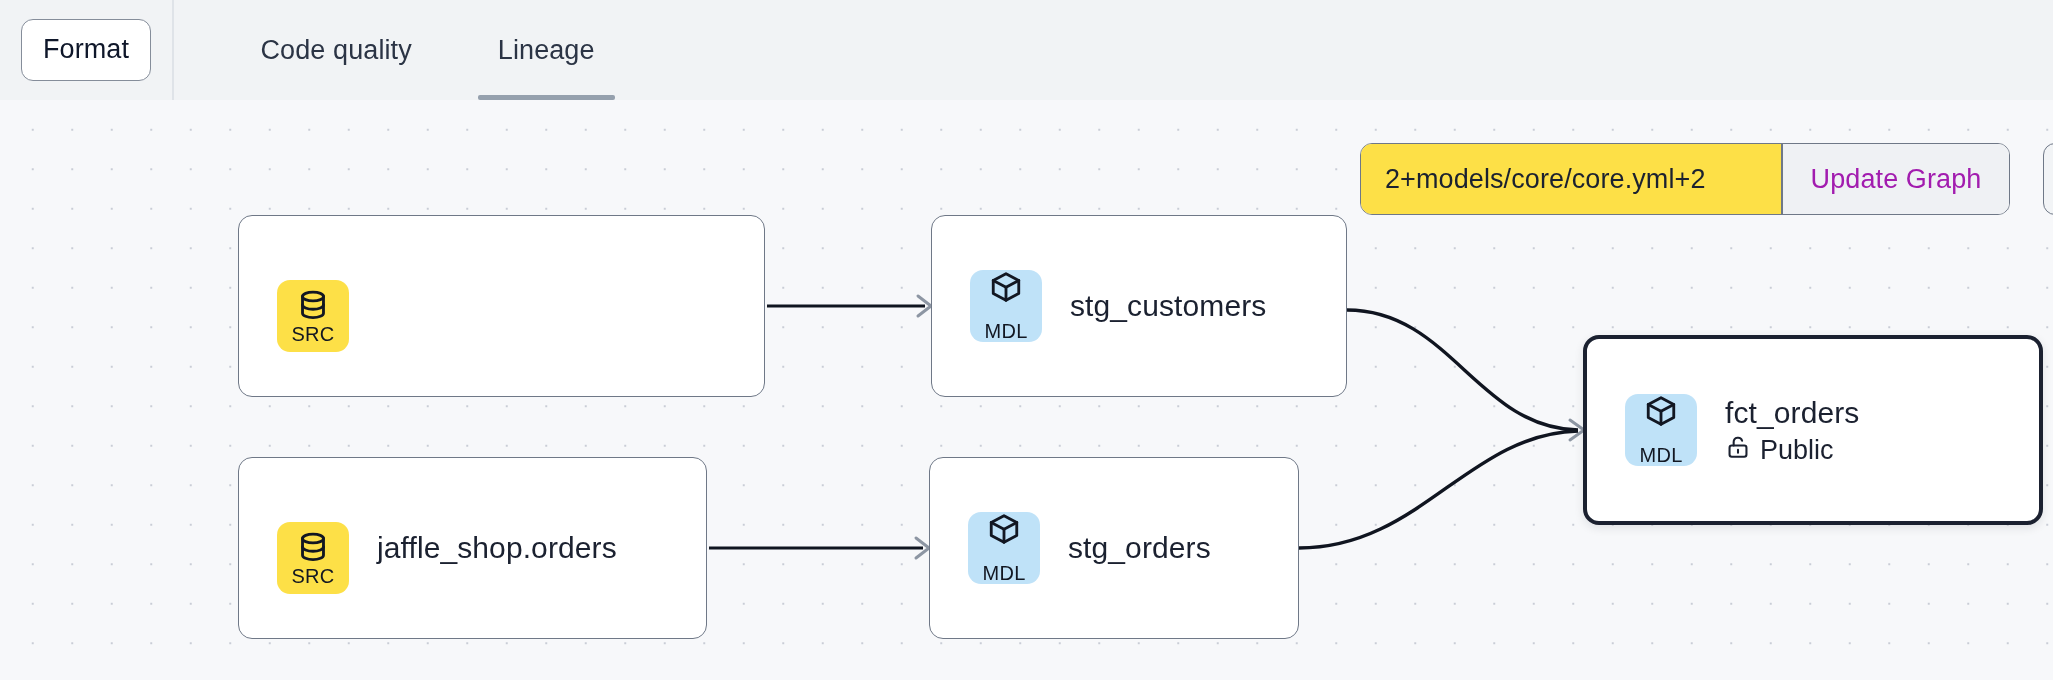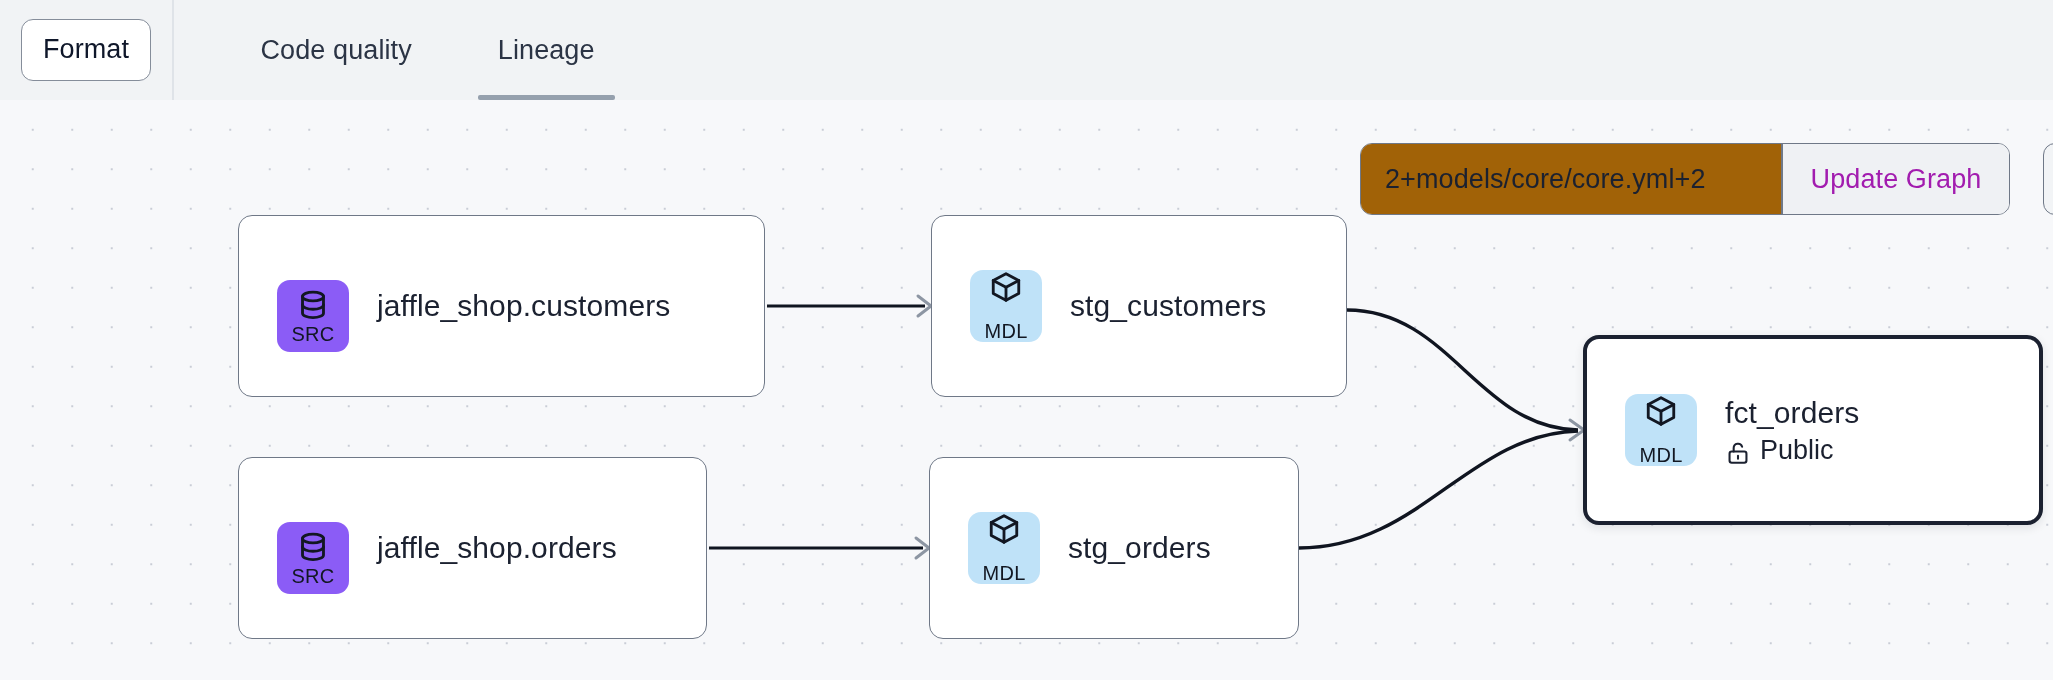--- a/index.html
+++ b/index.html
@@ -134,21 +134,21 @@
     height: 72px;
     border-radius: 13px;
     flex: none;
     display: flex;
     flex-direction: column;
     align-items: center;
     justify-content: center;
     gap: 1px;
   }
 
-  .badge.src { background: #8b5cf6; margin-top: 20px; }
+  .badge.src { background: #fde047; margin-top: 20px; }
   .badge.mdl { background: #bfe2f8; justify-content: space-between; }
 
   .badge svg { display: block; }
 
   .badge-label {
     font-size: 20px;
     color: #121722;
     letter-spacing: .3px;
     line-height: 22px;
     font-weight: 400;
@@ -165,21 +165,21 @@
   .node-title {
     font-size: 30px;
     color: #1b2130;
     white-space: nowrap;
     line-height: 38px;
     letter-spacing: .1px;
   }
 
   .node-sub {
     display: flex;
-    align-items: flex-end;
+    align-items: flex-start;
     gap: 9px;
     font-size: 27px;
     color: #1b2130;
     line-height: 32px;
     white-space: nowrap;
   }
 
   .node-sub svg { display: block; flex: none; }
 
   
@@ -190,21 +190,21 @@
     height: 72px;
     border: 1.6px solid #6f7887;
     border-radius: 12px;
     overflow: hidden;
     background: #ffffff;
   }
 
   .selector-input {
     width: 420px;
     height: 100%;
-    background: #a16207;
+    background: #fde047;
     border: none;
     outline: none;
     font-family: "Liberation Sans", sans-serif;
     font-size: 27px;
     color: #1b2130;
     padding: 0 24px;
     letter-spacing: .1px;
   }
 
   .selector-sep {
@@ -282,23 +282,20 @@
     </svg>
 
     <div class="node" style="left:238px; top:115px; width:527px; height:182px;">
       <div class="badge src">
         <svg width="34" height="34" viewBox="0 0 24 24" fill="none" stroke="#121722" stroke-width="2" stroke-linecap="round" stroke-linejoin="round">
           <ellipse cx="12" cy="6" rx="7.4" ry="3.1"></ellipse>
           <path d="M4.6 6 v11.8 c0 1.7 3.3 3.1 7.4 3.1 s7.4-1.4 7.4-3.1 V6"></path>
           <path d="M4.6 11.9 c0 1.7 3.3 3.1 7.4 3.1 s7.4-1.4 7.4-3.1"></path>
         </svg>
         <span class="badge-label">SRC</span>
-      </div>
-      <div class="node-text">
-        <span class="node-title">jaffle_shop.customers</span>
       </div>
     </div>
 
     <div class="node" style="left:931px; top:115px; width:416px; height:182px;">
       <div class="badge mdl">
         <svg width="34" height="34" viewBox="0 0 24 24" fill="none" stroke="#121722" stroke-width="2" stroke-linecap="round" stroke-linejoin="round">
           <path d="M12 2.6 L21 7.4 L12 12.2 L3 7.4 Z"></path>
           <path d="M3 7.4 V16.6 L12 21.4 V12.2"></path>
           <path d="M21 7.4 V16.6 L12 21.4"></path>
         </svg>

